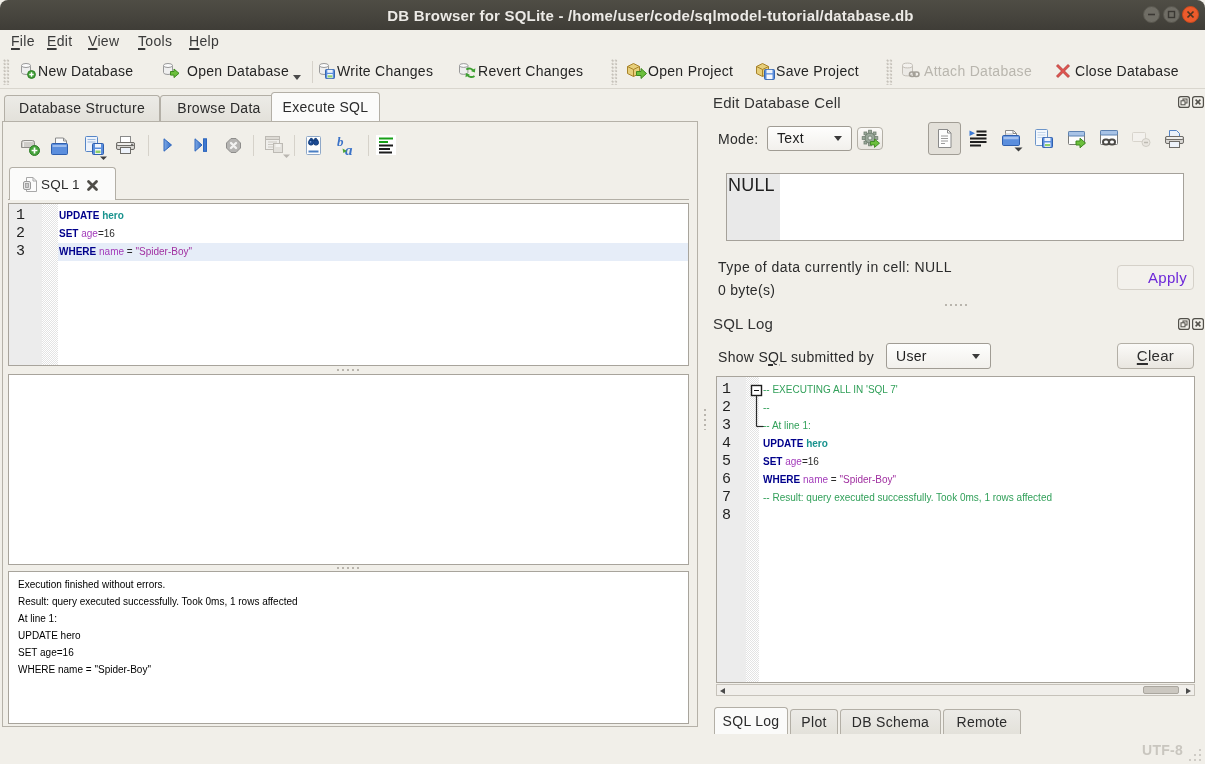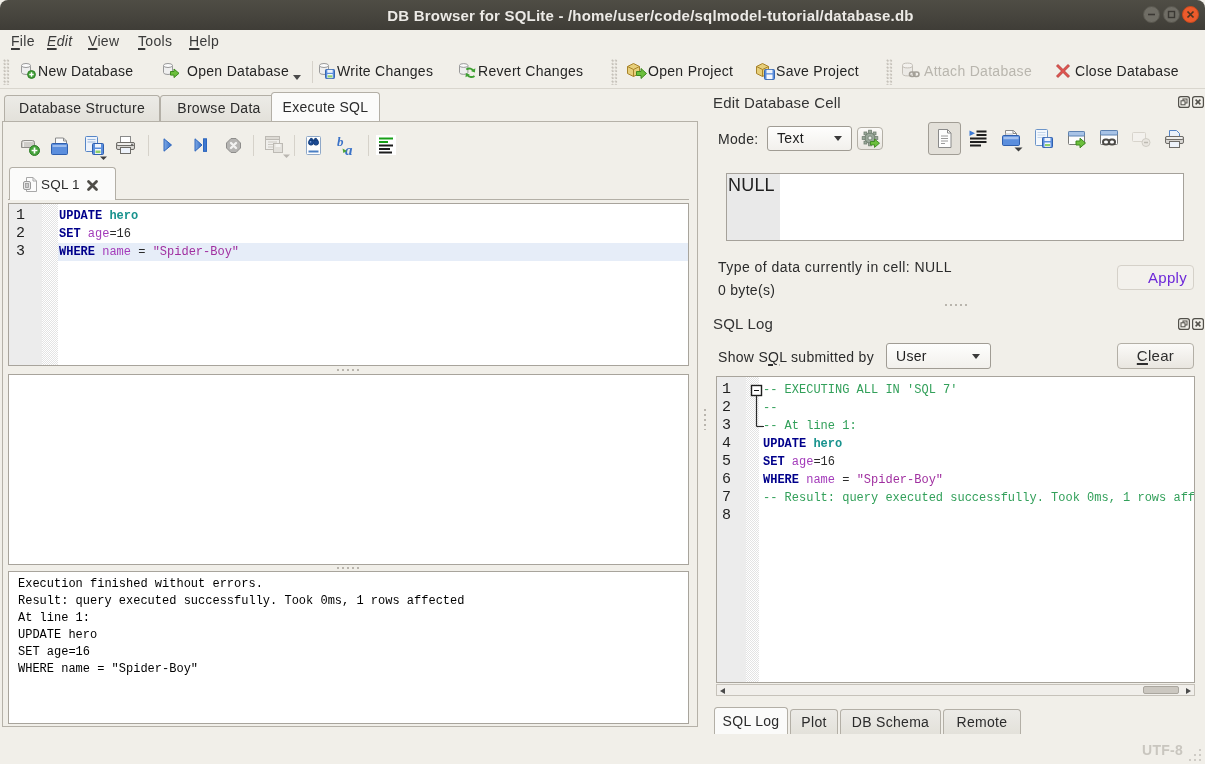--- a/index.html
+++ b/index.html
@@ -25,21 +25,21 @@
   background-size:3.5px 3.5px; }
 .tsep { top:61px; width:1px; height:22px; background:#d6d2ca; }
 
 .tab { border:1px solid #b3afa6; border-bottom:none; border-radius:3.5px 3.5px 0 0;
   background:linear-gradient(#ecebe7,#e3e1da); text-align:center; color:#2b2b2b; }
 .tab.active { background:#fbfbfa; }
 
 #leftpane { left:2px; top:121px; width:696px; height:606px; border:1px solid #b5b1a8; }
 
 .edframe { background:#fff; border:1px solid #a8a49c; }
-.mono { font-family:Liberation Mono, monospace; font-size:12px; letter-spacing:0; }
+.mono { font-family:Liberation Sans, sans-serif; font-size:10px; letter-spacing:0; }
 .gutter { background:#ececec; }
 .gutnum { font-family:"Liberation Mono", monospace; font-size:15px; color:#1f1f1f; letter-spacing:0; }
 .fold { background:repeating-conic-gradient(#e3e3e3 0% 25%, #ffffff 0% 50%); background-size:2px 2px; }
 .codeline { white-space:pre; line-height:18px; height:18px; }
 .kw { color:#00008b; font-weight:bold; }
 .tbl { color:#19938e; font-weight:bold; }
 .idf { color:#a33bba; }
 .str { color:#a02fa0; }
 .cmt { color:#32a05a; }
 
@@ -66,21 +66,21 @@
       <rect x="4.5" y="4.5" width="6" height="6" fill="none" stroke="#3a3833" stroke-width="1.4"></rect>
     </svg>
   </div>
 <div class="abs winbtn" style="left:1182px; background:#ed5b2c; border:1px solid #c8491c;">
   <svg width="15" height="15">
       <path d="M4.5 4.5 L10.5 10.5 M10.5 4.5 L4.5 10.5" stroke="#4c3520" stroke-width="1.7"></path>
     </svg>
   </div>
 
 <div class="abs menuitem" style="left:11px;"><u>F</u>ile</div>
-<div class="abs menuitem" style="left:47px;font-style:italic;"><u>E</u>dit</div>
+<div class="abs menuitem" style="left:47px;"><u>E</u>dit</div>
 <div class="abs menuitem" style="left:88px;"><u>V</u>iew</div>
 <div class="abs menuitem" style="left:138px;"><u>T</u>ools</div>
 <div class="abs menuitem" style="left:189px;"><u>H</u>elp</div>
 <div class="abs" id="tbline"></div>
 
 <div class="abs grip" style="left:3px;"></div>
 <svg class="abs" style="left:20px; top:62px;" width="16" height="17" viewBox="0 0 16 17">
   <path d="M1.5 3.5 v7 a4.5 2 0 0 0 9 0 v-7" fill="#efefef" stroke="#999"></path>
   <ellipse cx="6" cy="3.5" rx="4.5" ry="2" fill="#fbfbfb" stroke="#999"></ellipse>
   <circle cx="11.5" cy="12.5" r="3.9" fill="#45a33a" stroke="#2e7d26"></circle>

